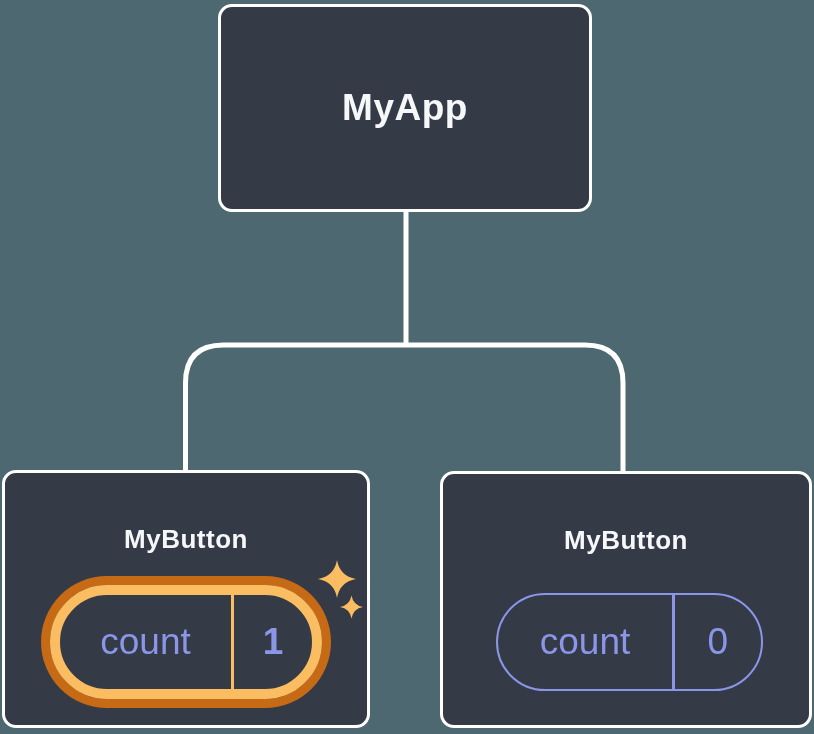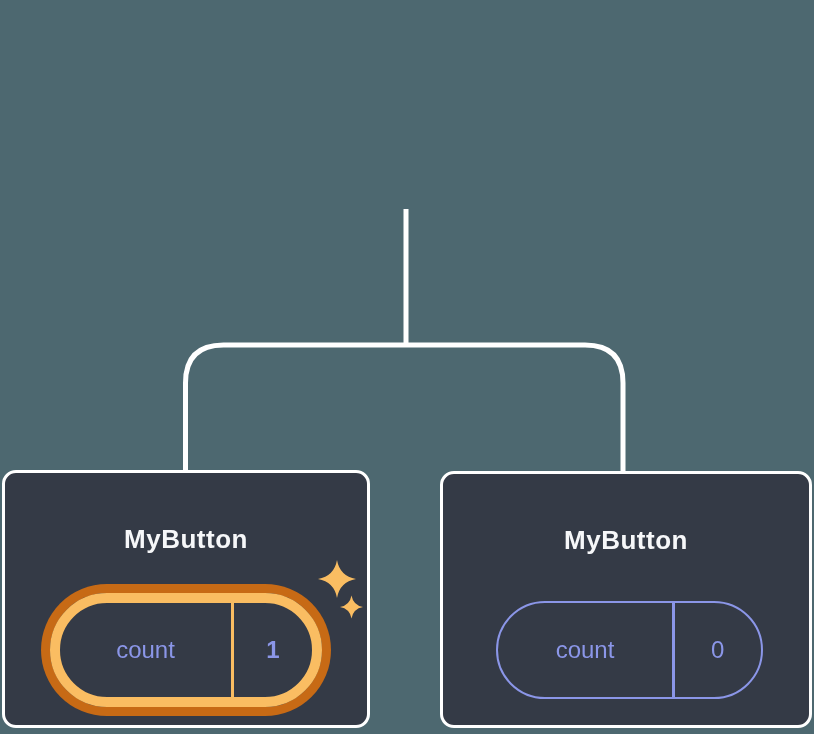--- a/index.html
+++ b/index.html
@@ -29,22 +29,21 @@
   .child-title {
     position: absolute; top: 51px; left: 0; right: 0;
     text-align: center; color: var(--title-text, #F6F7F9);
     font-size: 26px; font-weight: 700; letter-spacing: .5px;
   }
 
   .pill {
     position: absolute; box-sizing: border-box;
     border-radius: 999px;
     display: flex; align-items: stretch;
-    font-size: 24px;
-    margin-top: 8px;
+    font-size: 37px;
   }
   .pill-highlight {
     left: 45px; top: 112px; width: 272px; height: 114px;
     border: 10px solid var(--highlight-inner, #FABD62);
     box-shadow: 0 0 0 9px var(--highlight-outer, #C76A15);
   }
   .pill-plain {
     left: 53px; top: 119px; width: 267px; height: 98px;
     border: 2.5px solid var(--state-border, #8B96E8);
   }
@@ -65,20 +64,23 @@
 </head>
 <body>
 
 <div class="canvas">
 
   <svg class="connectors" viewBox="0 0 814 734" aria-hidden="true">
     <path d="M406 209 L406 345"></path>
     <path d="M185.5 472 L185.5 383 Q185.5 345 223.5 345 L585 345 Q623 345 623 383 L623 473"></path>
   </svg>
 
+  <div class="node node-root">
+    <div class="root-title">MyApp</div>
+  </div>
 
   <div class="node node-child-left">
     <div class="child-title">MyButton</div>
     <div class="pill pill-highlight">
       <div class="seg seg-name">count</div>
       <div class="divider"></div>
       <div class="seg seg-value value-bold">1</div>
     </div>
   </div>
 

